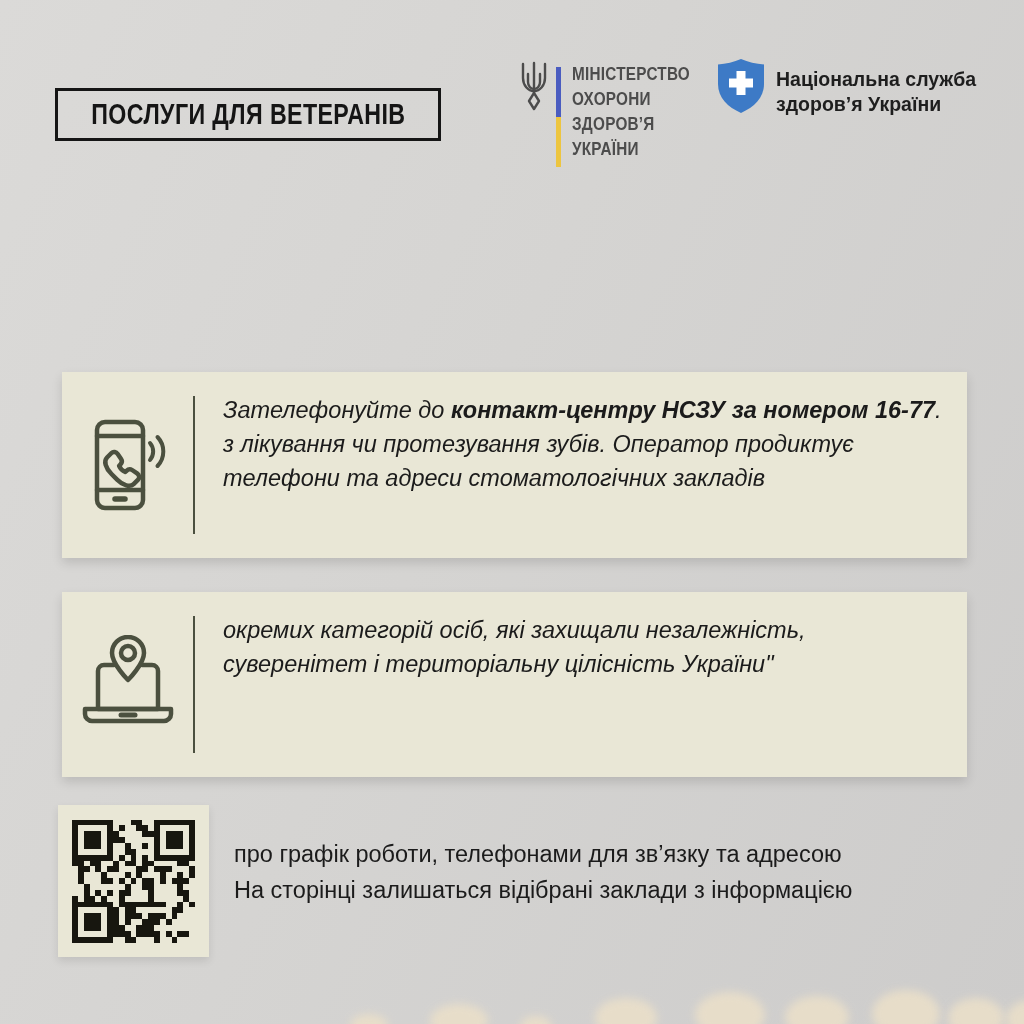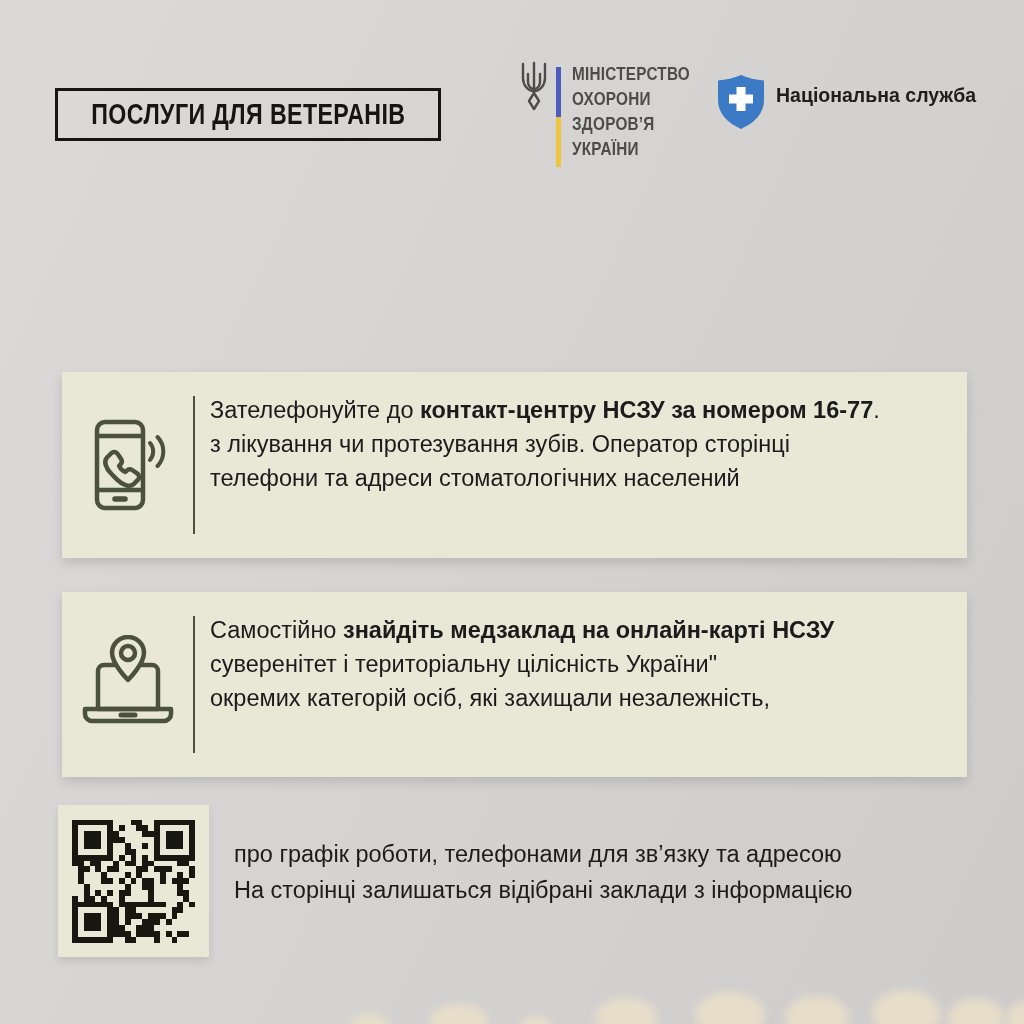--- a/index.html
+++ b/index.html
@@ -22,37 +22,37 @@
   .moh{position:absolute;left:515px;top:60px;display:flex;}
   .moh-flag{position:absolute;left:41px;top:7px;width:5px;height:100px;}
   .moh-flag .b{width:100%;height:50%;background:#4a5cc0;}
   .moh-flag .y{width:100%;height:50%;background:#edc53f;}
   .moh-text{position:absolute;left:57px;top:2px;}
   .moh-text div{
     font-size:18px;font-weight:700;color:#4c4c4c;line-height:25px;
     transform:scaleX(0.85);transform-origin:left center;white-space:nowrap;letter-spacing:0.3px;
   }
   
-  .nszu{position:absolute;left:716px;top:74px;}
+  .nszu{position:absolute;left:716px;top:58px;}
   .nszu-text{position:absolute;left:60px;top:9px;}
   .nszu-text div{font-size:19.5px;font-weight:700;color:#1e1e1e;line-height:25px;white-space:nowrap;}
   
   .heading{position:absolute;left:60px;top:210px;}
   .heading div{
     font-size:46px;font-weight:700;color:#59604d;line-height:57px;white-space:nowrap;
     transform:scaleX(0.82);transform-origin:left center;letter-spacing:0.5px;
   }
   
   .card{
     position:absolute;left:62px;width:905px;background:#e9e7d6;
     box-shadow:0 5px 10px rgba(0,0,0,0.13);display:flex;box-sizing:border-box;
   }
   .card-icon{width:131px;flex:0 0 131px;display:flex;align-items:center;justify-content:center;}
   .card-divider{width:2px;background:#4b503f;margin:24px 0;}
-  .card-text{padding:21px 20px 0 15px;font-size:23.5px;line-height:34px;color:#1b1b1b;}
+  .card-text{padding:21px 20px 0 28px;font-size:23.5px;line-height:34px;color:#1b1b1b;font-style:italic;}
   .card-text b{font-weight:700;}
   .card-text .ln{white-space:nowrap;}
   
   .qr-tile{
     position:absolute;left:58px;top:805px;width:151px;height:152px;background:#e9e7d6;
     display:flex;align-items:center;justify-content:center;box-shadow:0 4px 8px rgba(0,0,0,0.10);
   }
   .qr-grid{width:123px;height:123px;display:grid;grid-template-rows:repeat(21,1fr);grid-template-columns:repeat(21,1fr);}
   .qr-grid div{background:#17160f;}
   .step3-text{position:absolute;left:234px;top:836px;font-size:23.5px;line-height:36px;color:#1b1b1b;}
@@ -94,20 +94,21 @@
     </div>
   </div>
 
   <div class="nszu">
     <svg width="50" height="56" viewBox="0 0 50 56">
       <path d="M25,1 C32,4 40,6 48,6.5 V26 C48,40 38,49 25,55 C12,49 2,40 2,26 V6.5 C10,6 18,4 25,1 Z" fill="#3d7ac6"></path>
       <path d="M20.5,13 h9 v7.5 h7.5 v9 h-7.5 v7.5 h-9 v-7.5 h-7.5 v-9 h7.5 z" fill="#ffffff"></path>
     </svg>
     <div class="nszu-text">
       <div>Національна служба</div>
+      <div>здоров’я України</div>
     </div>
   </div>
 
 
   <div class="card" style="top:372px;height:186px;">
     <div class="card-icon">
       <svg width="105" height="105" viewBox="0 0 105 105">
         <g class="olive-stroke" stroke-width="4.5">
           <rect x="22" y="9" width="46" height="86" rx="8"></rect>
           <line x1="22" y1="23" x2="68" y2="23"></line>
@@ -115,42 +116,41 @@
           <line x1="40" y1="86" x2="50" y2="86" stroke-width="5.5"></line>
           <path d="M36.5,61 c-6,-6 -8,-13 -4.5,-16.5 l4.5,-4.5 c1.8,-1.8 4.6,-1.2 6.2,1 l3.4,5 c1.2,1.8 0.8,4 -0.8,5.6 l-1.2,1.2 c1.2,2.8 3.4,5 6.2,6.2 l1.2,-1.2 c1.6,-1.6 3.8,-2 5.6,-0.8 l5,3.4 c2.2,1.6 2.8,4.4 1,6.2 l-4.5,4.5 c-3.5,3.5 -10.5,1.5 -16.5,-4.5 z"></path>
           <path d="M75,30 a13,13 0 0 1 0,17" stroke-width="4"></path>
           <path d="M82.5,24 a21,21 0 0 1 0,29" stroke-width="4"></path>
         </g>
       </svg>
     </div>
     <div class="card-divider"></div>
     <div class="card-text">
       <div class="ln"><span>Зателефонуйте до </span><b>контакт-центру НСЗУ за номером 16-77</b><span>.</span></div>
-      <div class="ln">з лікування чи протезування зубів. Оператор сторінці</div>
-      <div class="ln">телефони та адреси стоматологічних населений</div>
+      <div class="ln">з лікування чи протезування зубів. Оператор продиктує</div>
+      <div class="ln">телефони та адреси стоматологічних закладів</div>
     </div>
   </div>
 
   <div class="card" style="top:592px;height:185px;">
     <div class="card-icon">
       <svg width="110" height="100" viewBox="0 0 110 100">
         <g class="olive-stroke" stroke-width="4.5">
           <path d="M25,36 a6,6 0 0 1 6,-6 h10 M69,30 h10 a6,6 0 0 1 6,6 v38 H25 V36"></path>
           <path d="M12,74 h86 v5 a7,7 0 0 1 -7,7 H19 a7,7 0 0 1 -7,-7 z"></path>
           <line x1="48" y1="80" x2="62" y2="80" stroke-width="5"></line>
         </g>
         <path d="M55,2 a16,16 0 0 0 -16,16 c0,11 16,27 16,27 s16,-16 16,-27 a16,16 0 0 0 -16,-16 z" fill="#e9e7d6" stroke="#4b503f" stroke-width="4.5" stroke-linejoin="round"></path>
         <circle cx="55" cy="18" r="7" fill="none" stroke="#4b503f" stroke-width="4.5"></circle>
       </svg>
     </div>
     <div class="card-divider"></div>
     <div class="card-text">
-      <div class="ln"><span>Самостійно </span><b>знайдіть медзаклад на онлайн-карті НСЗУ</b><span></span></div>
+      <div class="ln">окремих категорій осіб, які захищали незалежність,</div>
       <div class="ln">суверенітет і територіальну цілісність України"</div>
-      <div class="ln">окремих категорій осіб, які захищали незалежність,</div>
     </div>
   </div>
 
   <div class="qr-tile">
     <div class="qr-grid">
         <div style="grid-area: 1 / 1;"></div>
         <div style="grid-area: 1 / 2;"></div>
         <div style="grid-area: 1 / 3;"></div>
         <div style="grid-area: 1 / 4;"></div>
         <div style="grid-area: 1 / 5;"></div>

